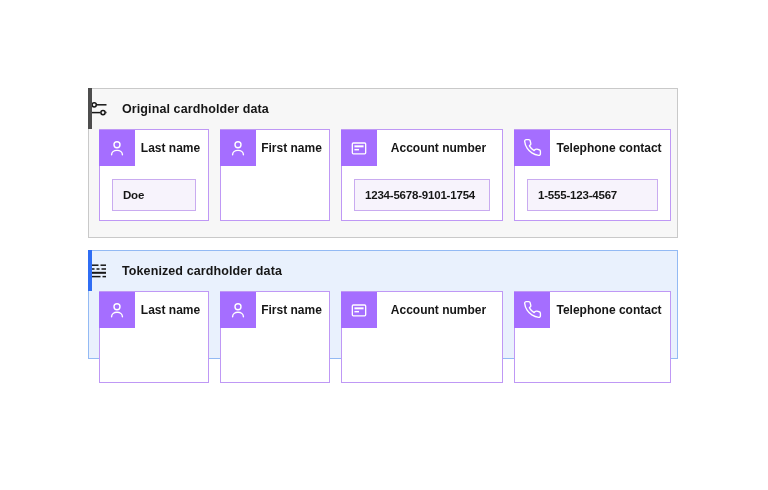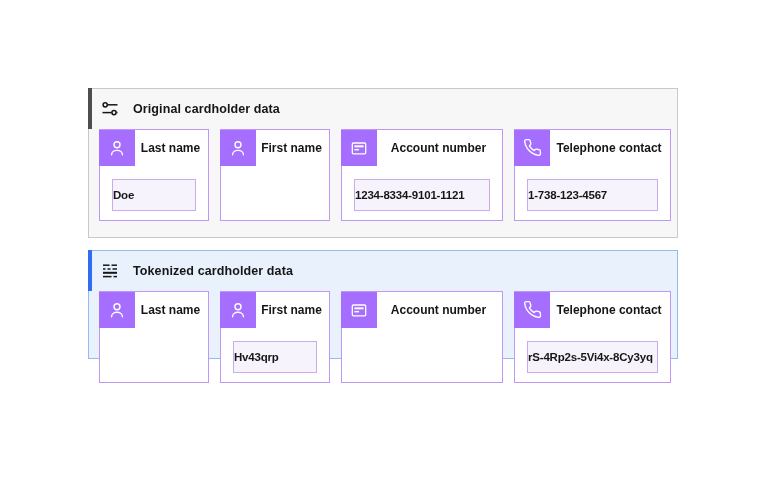--- a/index.html
+++ b/index.html
@@ -10,42 +10,42 @@
   }
   .panel{
     position:absolute;left:88px;width:590px;box-sizing:border-box;
     border:1px solid #c9c9c9;
   }
   .panel-original{top:88px;height:150px;background:#f7f7f7;border-color:#c9c9c9;}
   .panel-tokenized{top:250px;height:109px;background:#e9f1fd;border-color:#93baf4;}
   .accent{position:absolute;left:-1px;top:-1px;width:4px;height:41px;}
   .panel-original .accent{background:#4d4d4d;}
   .panel-tokenized .accent{background:#2f6df4;}
-  .panel-header{display:flex;align-items:center;gap:13px;height:40px;padding-left:11px;}
+  .panel-header{display:flex;align-items:center;gap:13px;height:40px;}
   .hicon{width:20px;height:20px;display:flex;align-items:center;justify-content:center;flex:none;}
   .panel-title{margin:0;font-size:12.5px;font-weight:bold;letter-spacing:.1px;}
   .cards{display:flex;gap:11px;padding:0 10px;}
   .card{
     background:#ffffff;border:1px solid #bf98f5;height:92px;
     box-sizing:border-box;position:relative;flex:none;
   }
   .w-sm{width:110px;}
   .w-lg{width:162px;}
   .w-md{width:157px;}
   .card-head{display:flex;align-items:center;height:36px;}
   .tile{
     width:36px;height:36px;background:#a56eff;flex:none;
     display:flex;align-items:center;justify-content:center;
     margin:-1px 0 0 -1px;
   }
   .label{flex:1;text-align:center;font-weight:bold;font-size:12px;padding-right:2px;}
   .value-box{
     margin:13px 12px 0;height:32px;box-sizing:border-box;
     background:#f7f3fc;border:1px solid #c9abf0;
-    display:flex;align-items:center;
+    display:flex;align-items:center;padding-left:10px;
     font-weight:bold;font-size:11.5px;letter-spacing:-0.2px;white-space:nowrap;
   }
 </style>
 </head>
 <body>
 
 <section class="panel panel-original">
   <div class="accent"></div>
   <header class="panel-header">
     <span class="hicon">
@@ -93,35 +93,35 @@
         <span class="tile">
           <svg viewBox="0 0 24 24" width="20" height="20" fill="none" stroke="#ffffff" stroke-width="1.6">
             <rect x="4" y="6" width="16" height="13" rx="1.2"></rect>
             <line x1="6.5" y1="10" x2="17.5" y2="10" stroke-width="2.4"></line>
             <line x1="6.5" y1="14" x2="12" y2="14" stroke-width="1.8"></line>
           </svg>
         </span>
         <span class="label">Account number</span>
       </div>
       <div class="value-box">
-        <span>1234-8334-9101-1121</span>
+        <span>1234-5678-9101-1754</span>
       </div>
     </div>
 
     <div class="card w-md">
       <div class="card-head">
         <span class="tile">
           <svg viewBox="0 0 24 24" width="19" height="19" fill="none" stroke="#ffffff" stroke-width="1.7" stroke-linecap="round" stroke-linejoin="round">
             <path d="M22 16.92v3a2 2 0 0 1-2.18 2 19.79 19.79 0 0 1-8.63-3.07 19.5 19.5 0 0 1-6-6 19.79 19.79 0 0 1-3.07-8.67A2 2 0 0 1 4.11 2h3a2 2 0 0 1 2 1.72 12.84 12.84 0 0 0 .7 2.81 2 2 0 0 1-.45 2.11L8.09 9.91a16 16 0 0 0 6 6l1.27-1.27a2 2 0 0 1 2.11-.45 12.84 12.84 0 0 0 2.81.7A2 2 0 0 1 22 16.92z"></path>
           </svg>
         </span>
         <span class="label">Telephone contact</span>
       </div>
       <div class="value-box">
-        <span>1-738-123-4567</span>
+        <span>1-555-123-4567</span>
       </div>
     </div>
 
   </div>
 </section>
 
 <section class="panel panel-tokenized">
   <div class="accent"></div>
   <header class="panel-header">
     <span class="hicon">
@@ -155,23 +155,20 @@
     <div class="card w-sm">
       <div class="card-head">
         <span class="tile">
           <svg viewBox="0 0 24 24" width="20" height="20" fill="none" stroke="#ffffff" stroke-width="1.7" stroke-linecap="round" stroke-linejoin="round">
             <circle cx="12" cy="8" r="3.6"></circle>
               <path d="M5.5 20c0-3.2 2.9-5.2 6.5-5.2s6.5 2 6.5 5.2"></path>
           </svg>
         </span>
         <span class="label">First name</span>
       </div>
-      <div class="value-box">
-        <span>Hv43qrp</span>
-      </div>
     </div>
 
     <div class="card w-lg">
       <div class="card-head">
         <span class="tile">
           <svg viewBox="0 0 24 24" width="20" height="20" fill="none" stroke="#ffffff" stroke-width="1.6">
             <rect x="4" y="6" width="16" height="13" rx="1.2"></rect>
             <line x1="6.5" y1="10" x2="17.5" y2="10" stroke-width="2.4"></line>
             <line x1="6.5" y1="14" x2="12" y2="14" stroke-width="1.8"></line>
           </svg>
@@ -182,19 +179,16 @@
 
     <div class="card w-md">
       <div class="card-head">
         <span class="tile">
           <svg viewBox="0 0 24 24" width="19" height="19" fill="none" stroke="#ffffff" stroke-width="1.7" stroke-linecap="round" stroke-linejoin="round">
             <path d="M22 16.92v3a2 2 0 0 1-2.18 2 19.79 19.79 0 0 1-8.63-3.07 19.5 19.5 0 0 1-6-6 19.79 19.79 0 0 1-3.07-8.67A2 2 0 0 1 4.11 2h3a2 2 0 0 1 2 1.72 12.84 12.84 0 0 0 .7 2.81 2 2 0 0 1-.45 2.11L8.09 9.91a16 16 0 0 0 6 6l1.27-1.27a2 2 0 0 1 2.11-.45 12.84 12.84 0 0 0 2.81.7A2 2 0 0 1 22 16.92z"></path>
           </svg>
         </span>
         <span class="label">Telephone contact</span>
       </div>
-      <div class="value-box">
-        <span>rS-4Rp2s-5Vi4x-8Cy3yq</span>
-      </div>
     </div>
 
   </div>
 </section>
 
 </body></html>

